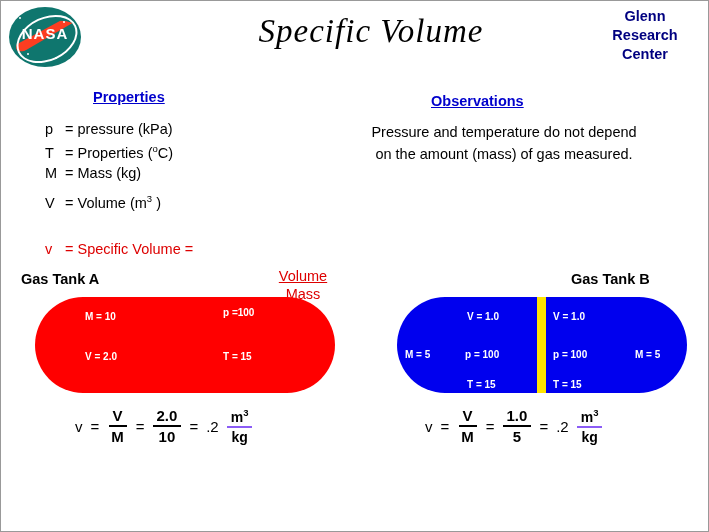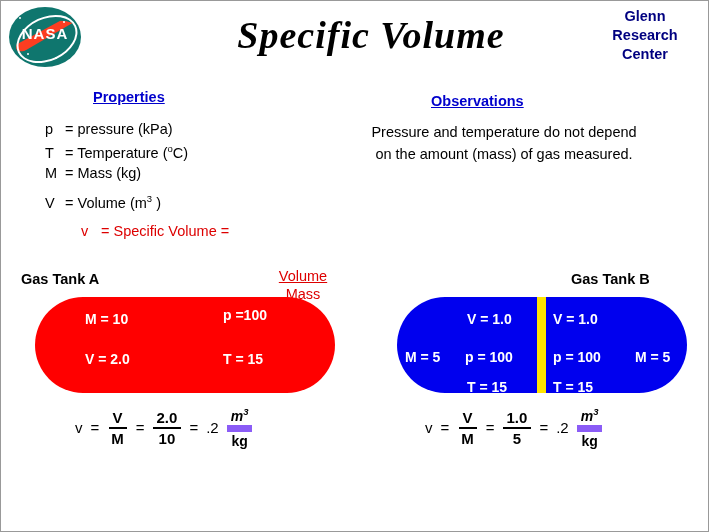--- a/index.html
+++ b/index.html
@@ -75,23 +75,23 @@
     border-radius: 50%;
     z-index: 3;
   }
 
   
   .title {
     left: 190px; top: 12px;
     width: 360px;
     text-align: center;
     font-family: "Liberation Serif", serif;
-    font-weight: bold;
+    font-weight: normal;
     font-style: italic;
-    font-size: 38px;
+    font-size: 33px;
     color: #000000;
     letter-spacing: 1px;
   }
   .center-label {
     right: 8px; top: 6px;
     width: 110px;
     text-align: center;
     font-family: "Liberation Sans", sans-serif;
     font-weight: bold;
     font-size: 14.5px;
@@ -116,21 +116,21 @@
     font-size: 14.5px;
     color: #000000;
     white-space: nowrap;
   }
   .prop .sym { display: inline-block; width: 16px; }
   .prop-red { color: #dd0000; }
   .p1 { left: 44px; top: 120px; }
   .p2 { left: 44px; top: 142px; }
   .p3 { left: 44px; top: 164px; }
   .p4 { left: 44px; top: 192px; }
-  .p5 { left: 44px; top: 222px; margin-left: 36px; }
+  .p5 { left: 44px; top: 240px; }
   sup { font-size: 9.5px; vertical-align: super; }
 
   .frac-vol-label {
     left: 262px; top: 222px;
     font-family: "Liberation Sans", sans-serif;
     font-size: 14.5px;
     color: #dd0000;
     text-align: center;
     width: 80px;
     margin-top: 45px;
@@ -174,21 +174,21 @@
     background: #0000ee;
   }
   .divider {
     left: 536px; top: 296px;
     width: 9px; height: 96px;
     background: #ffe400;
   }
   .tank-text {
     font-family: "Liberation Sans", sans-serif;
     font-weight: bold;
-    font-size: 14px;
+    font-size: 10px;
     color: #ffffff;
     white-space: nowrap;
   }
   
   .ta-m { left: 84px; top: 310px; }
   .ta-p { left: 222px; top: 306px; }
   .ta-v { left: 84px; top: 350px; }
   .ta-t { left: 222px; top: 350px; }
   
   .tb-v1 { left: 466px; top: 310px; }
@@ -222,21 +222,21 @@
   .frac .num {
     border-bottom: 2px solid #000;
     padding: 0 4px 1px 4px;
     font-weight: bold;
   }
   .frac .den {
     padding: 1px 4px 0 4px;
     font-weight: bold;
   }
   .frac.small { font-size: 14px; }
-  .unit-frac .num { border-bottom: 7px solid #8b5cf6; font-style: italic; }
+  .unit-frac .num { border-bottom: 2px solid #8b5cf6; }
 
   
   .foot1 {
     left: 0; top: 470px;
     width: 709px;
     text-align: center;
     font-family: "Liberation Sans", sans-serif;
     font-weight: bold;
     font-size: 15px;
     color: #dd0000;
@@ -281,21 +281,21 @@
 
   <div class="abs prop p1">
     <span class="sym">p</span>
     <span>=</span>
     <span>pressure (kPa)</span>
   </div>
 
   <div class="abs prop p2">
     <span class="sym">T</span>
     <span>=</span>
-    <span>Temperature (</span><sup>o</sup><span>C)</span>
+    <span>Properties (</span><sup>o</sup><span>C)</span>
   </div>
 
   <div class="abs prop p3">
     <span class="sym">M</span>
     <span>=</span>
     <span>Mass  (kg)</span>
   </div>
 
   <div class="abs prop p4">
     <span class="sym">V</span>

